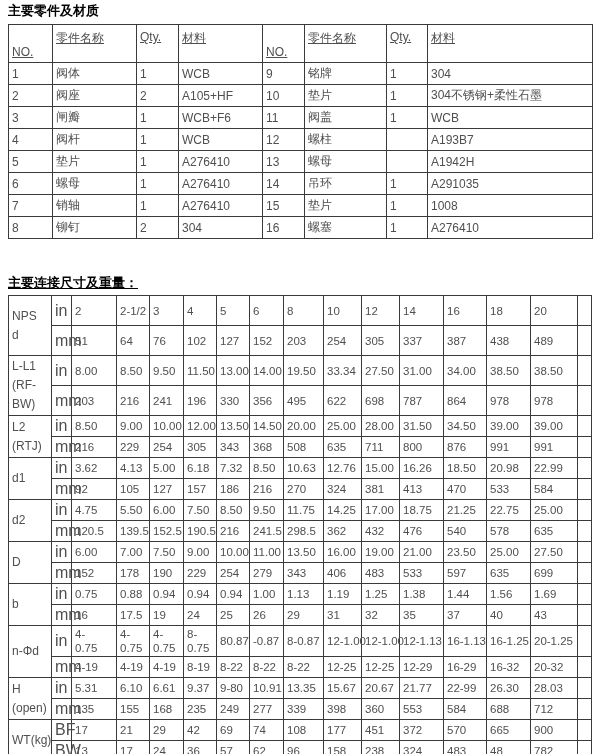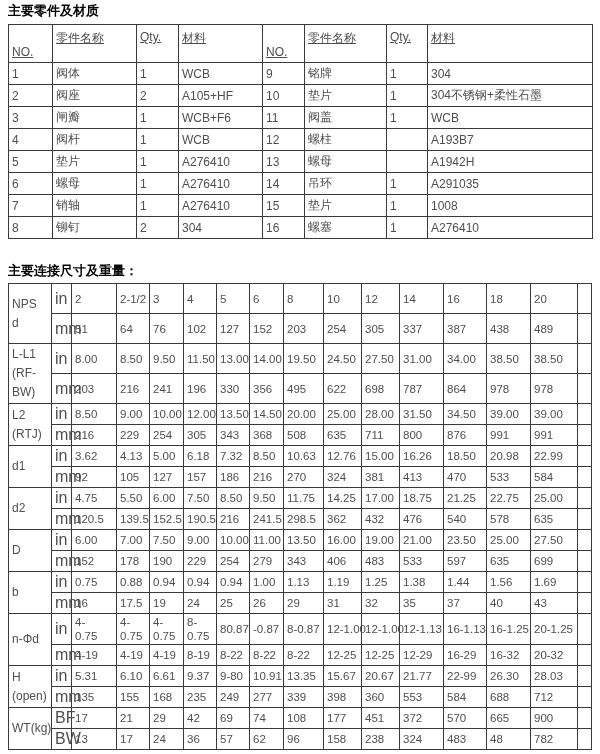--- a/index.html
+++ b/index.html
@@ -8,21 +8,21 @@
     width:600px; height:754px; overflow:hidden;
     font-family:"Liberation Sans","DejaVu Sans",sans-serif;
     color:#4f4f4f;
   }
   .doc { padding:3px 7px 0 8px; }
 
   .sec-title {
     font-size:13px; font-weight:bold; color:#000;
     line-height:16px; margin:0 0 5px 0;
   }
-  .sec-title.second { margin-top:24px; margin-bottom:4px; }
+  .sec-title.second { margin-top:36px; margin-bottom:4px;text-decoration:underline; }
 
   table { border-collapse:collapse; table-layout:fixed; }
   th, td {
     border:1px solid #3a3a3a;
     font-weight:normal; text-align:left;
     color:#4f4f4f; padding:1px 2px 1px 3px;
   }
 
   
   #parts-table { width:584px; font-size:12px; }
@@ -220,21 +220,21 @@
           <th class="rowlabel" rowspan="2">L-L1
 (RF-BW)</th>
           <td class="unit">in</td>
           <td class="val">8.00</td>
           <td class="val">8.50</td>
           <td class="val">9.50</td>
           <td class="val">11.50</td>
           <td class="val">13.00</td>
           <td class="val">14.00</td>
           <td class="val">19.50</td>
-          <td class="val">24.50</td>
+          <td class="val">33.34</td>
           <td class="val">27.50</td>
           <td class="val">31.00</td>
           <td class="val">34.00</td>
           <td class="val">38.50</td>
           <td class="val">38.50</td>
           <td class="spacer"></td>
         </tr>
         <tr>
           <td class="unit">mm</td>
           <td class="val">203</td>

